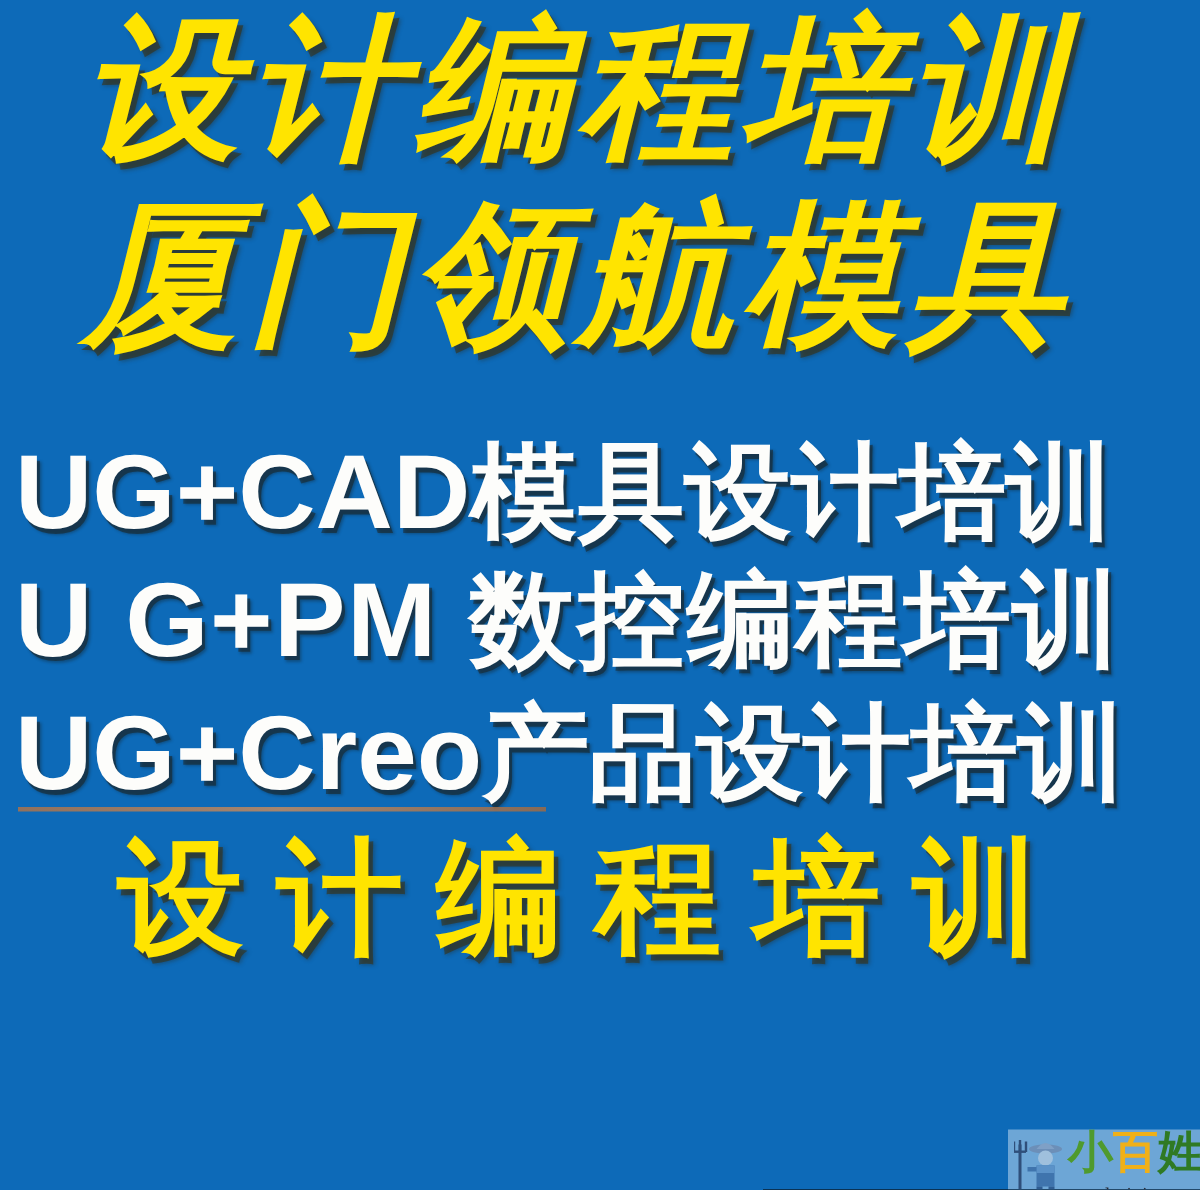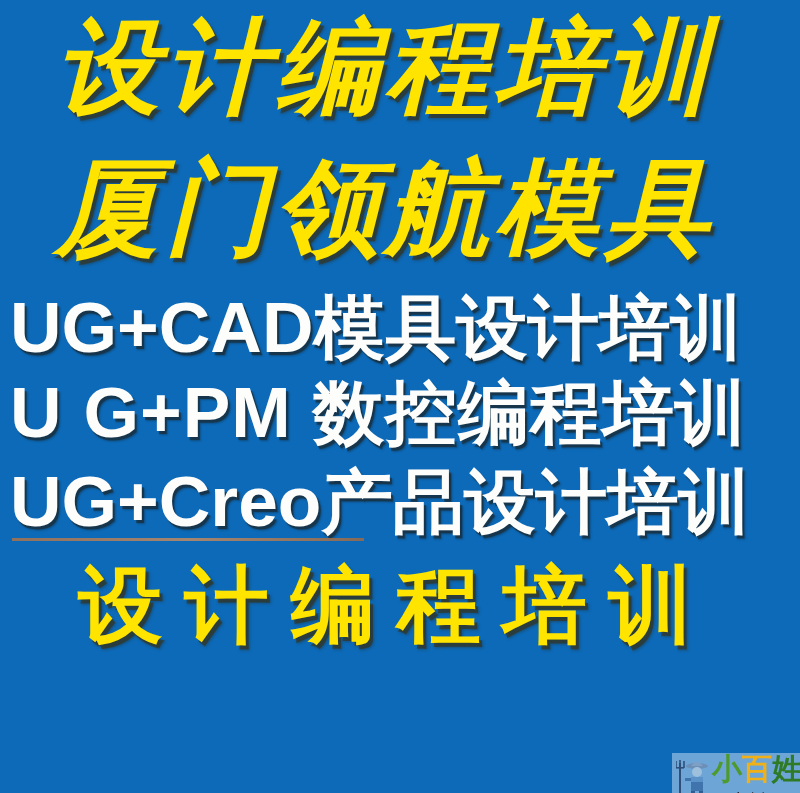--- a/index.html
+++ b/index.html
@@ -17,36 +17,36 @@
     -webkit-font-smoothing: antialiased;
   }
 
   
   .yellow-line {
     position: absolute;
     left: 0;
     width: 771px;
     text-align: center;
     color: #ffe400;
-    font-family: Liberation Serif, serif;
+    font-family: Liberation Mono, monospace;
     font-weight: 700;
     font-style: italic;
     white-space: nowrap;
     text-shadow:
        3px 4px 0 rgba(60,45,10,0.55),
        4px 5px 3px rgba(40,30,5,0.35);
   }
   #line-setji {
     top: 8px;
     font-size: 104px;
     line-height: 120px;
     letter-spacing: 6px;
   }
   #line-xiamen {
-    top: 149px;
+    top: 132px;
     font-size: 104px;
     line-height: 120px;
     letter-spacing: 6px;
   }
   #line-workshop {
     top: 556px;
     font-size: 84px;
     line-height: 100px;
     letter-spacing: 22px;
     font-style: normal;

